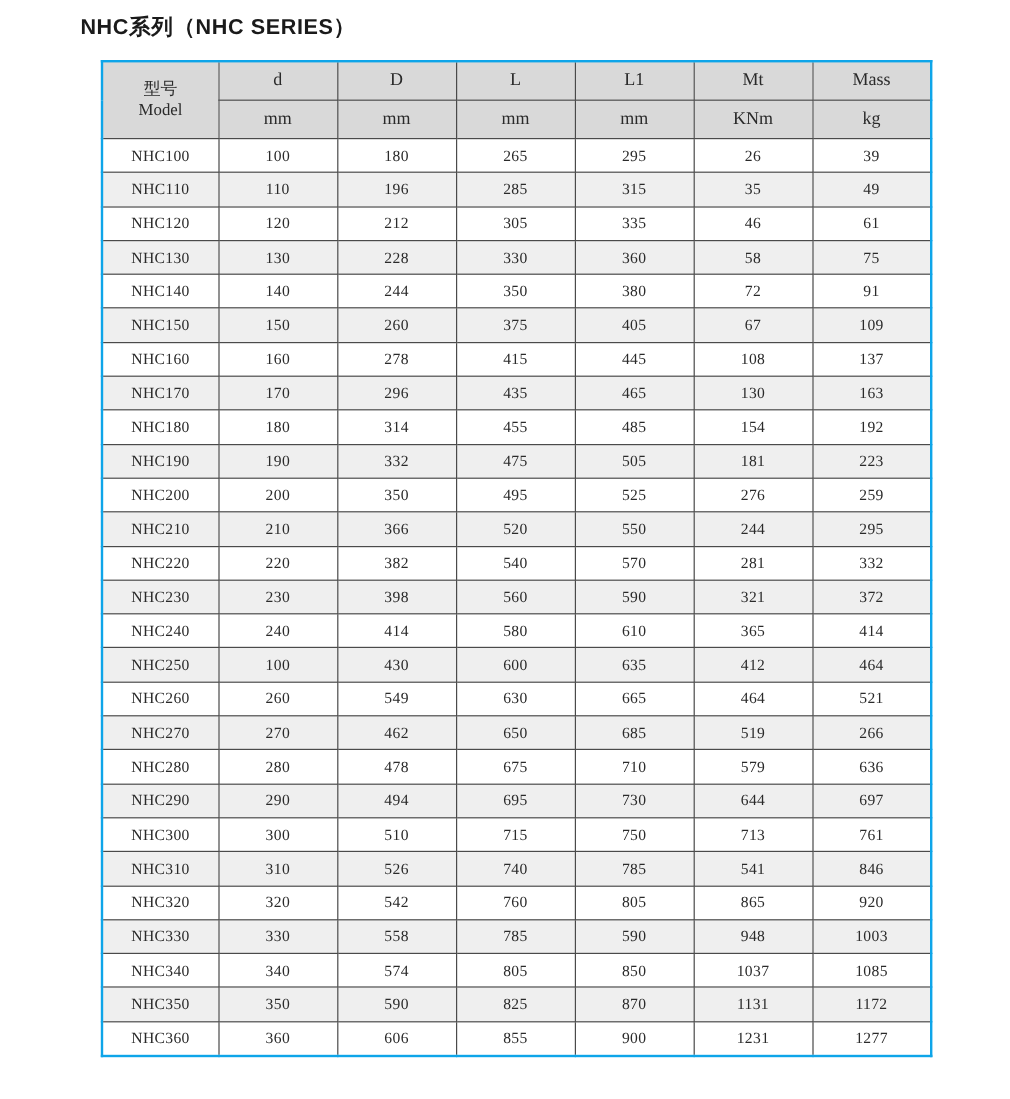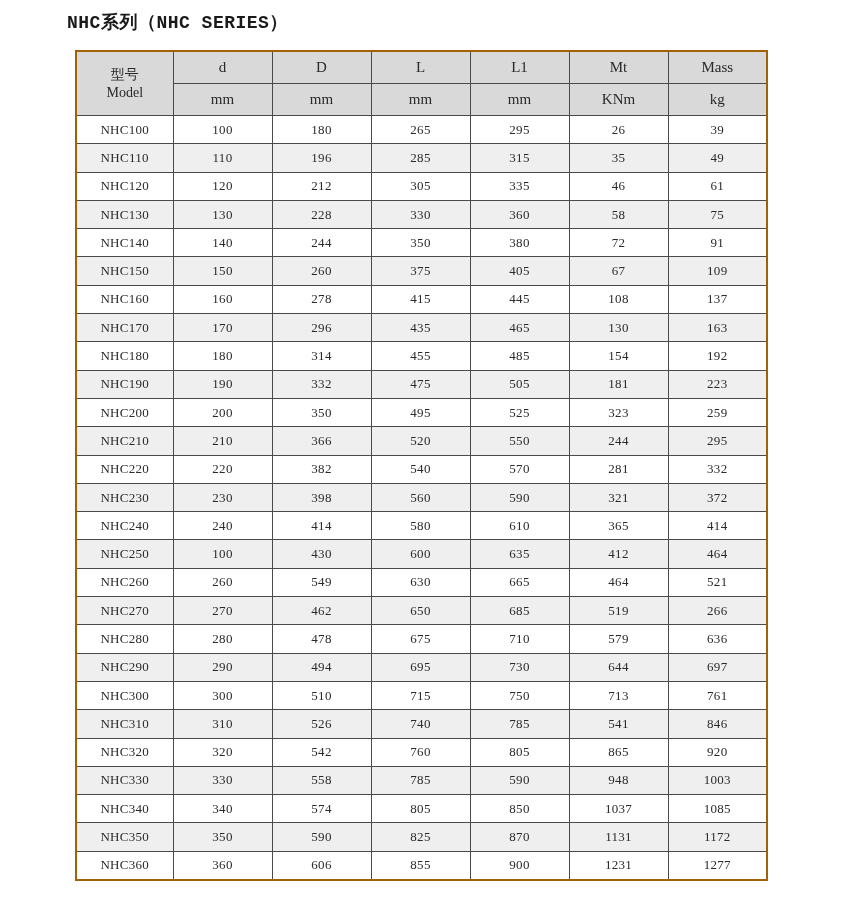--- a/index.html
+++ b/index.html
@@ -15,21 +15,21 @@
     position: relative;
     width: 842px;
     height: 916px;
     background: #ffffff;
     overflow: hidden;
   }
   .page-title {
     position: absolute;
     left: 67px;
     top: 10px;
-    font-family: Liberation Mono, monospace;
+    font-family: Liberation Sans, sans-serif;
     font-weight: bold;
     font-size: 18px;
     color: #1a1a1a;
     letter-spacing: 0.5px;
   }
   table.spec {
     position: absolute;
     left: 75px;
     top: 50px;
     width: 691px;
@@ -40,21 +40,22 @@
   }
   table.spec th, table.spec td {
     border: 1px solid #4a4a4a;
     text-align: center;
     vertical-align: middle;
     padding: 0;
     overflow: hidden;
     white-space: nowrap;
   }
   table.spec {
-    border: 2px solid #a16207;
+    border: 2px solid #0ea5e9;
+    margin-left: 9px;
   }
   thead th {
     background: #d9d9d9;
     font-weight: normal;
     font-size: 15px;
     height: 31px;
   }
   th.model-th {
     font-size: 14px;
     line-height: 1.25;
@@ -200,21 +201,21 @@
           <td>505</td>
           <td>181</td>
           <td>223</td>
         </tr>
         <tr>
           <td>NHC200</td>
           <td>200</td>
           <td>350</td>
           <td>495</td>
           <td>525</td>
-          <td>323</td>
+          <td>276</td>
           <td>259</td>
         </tr>
         <tr class="stripe">
           <td>NHC210</td>
           <td>210</td>
           <td>366</td>
           <td>520</td>
           <td>550</td>
           <td>244</td>
           <td>295</td>

